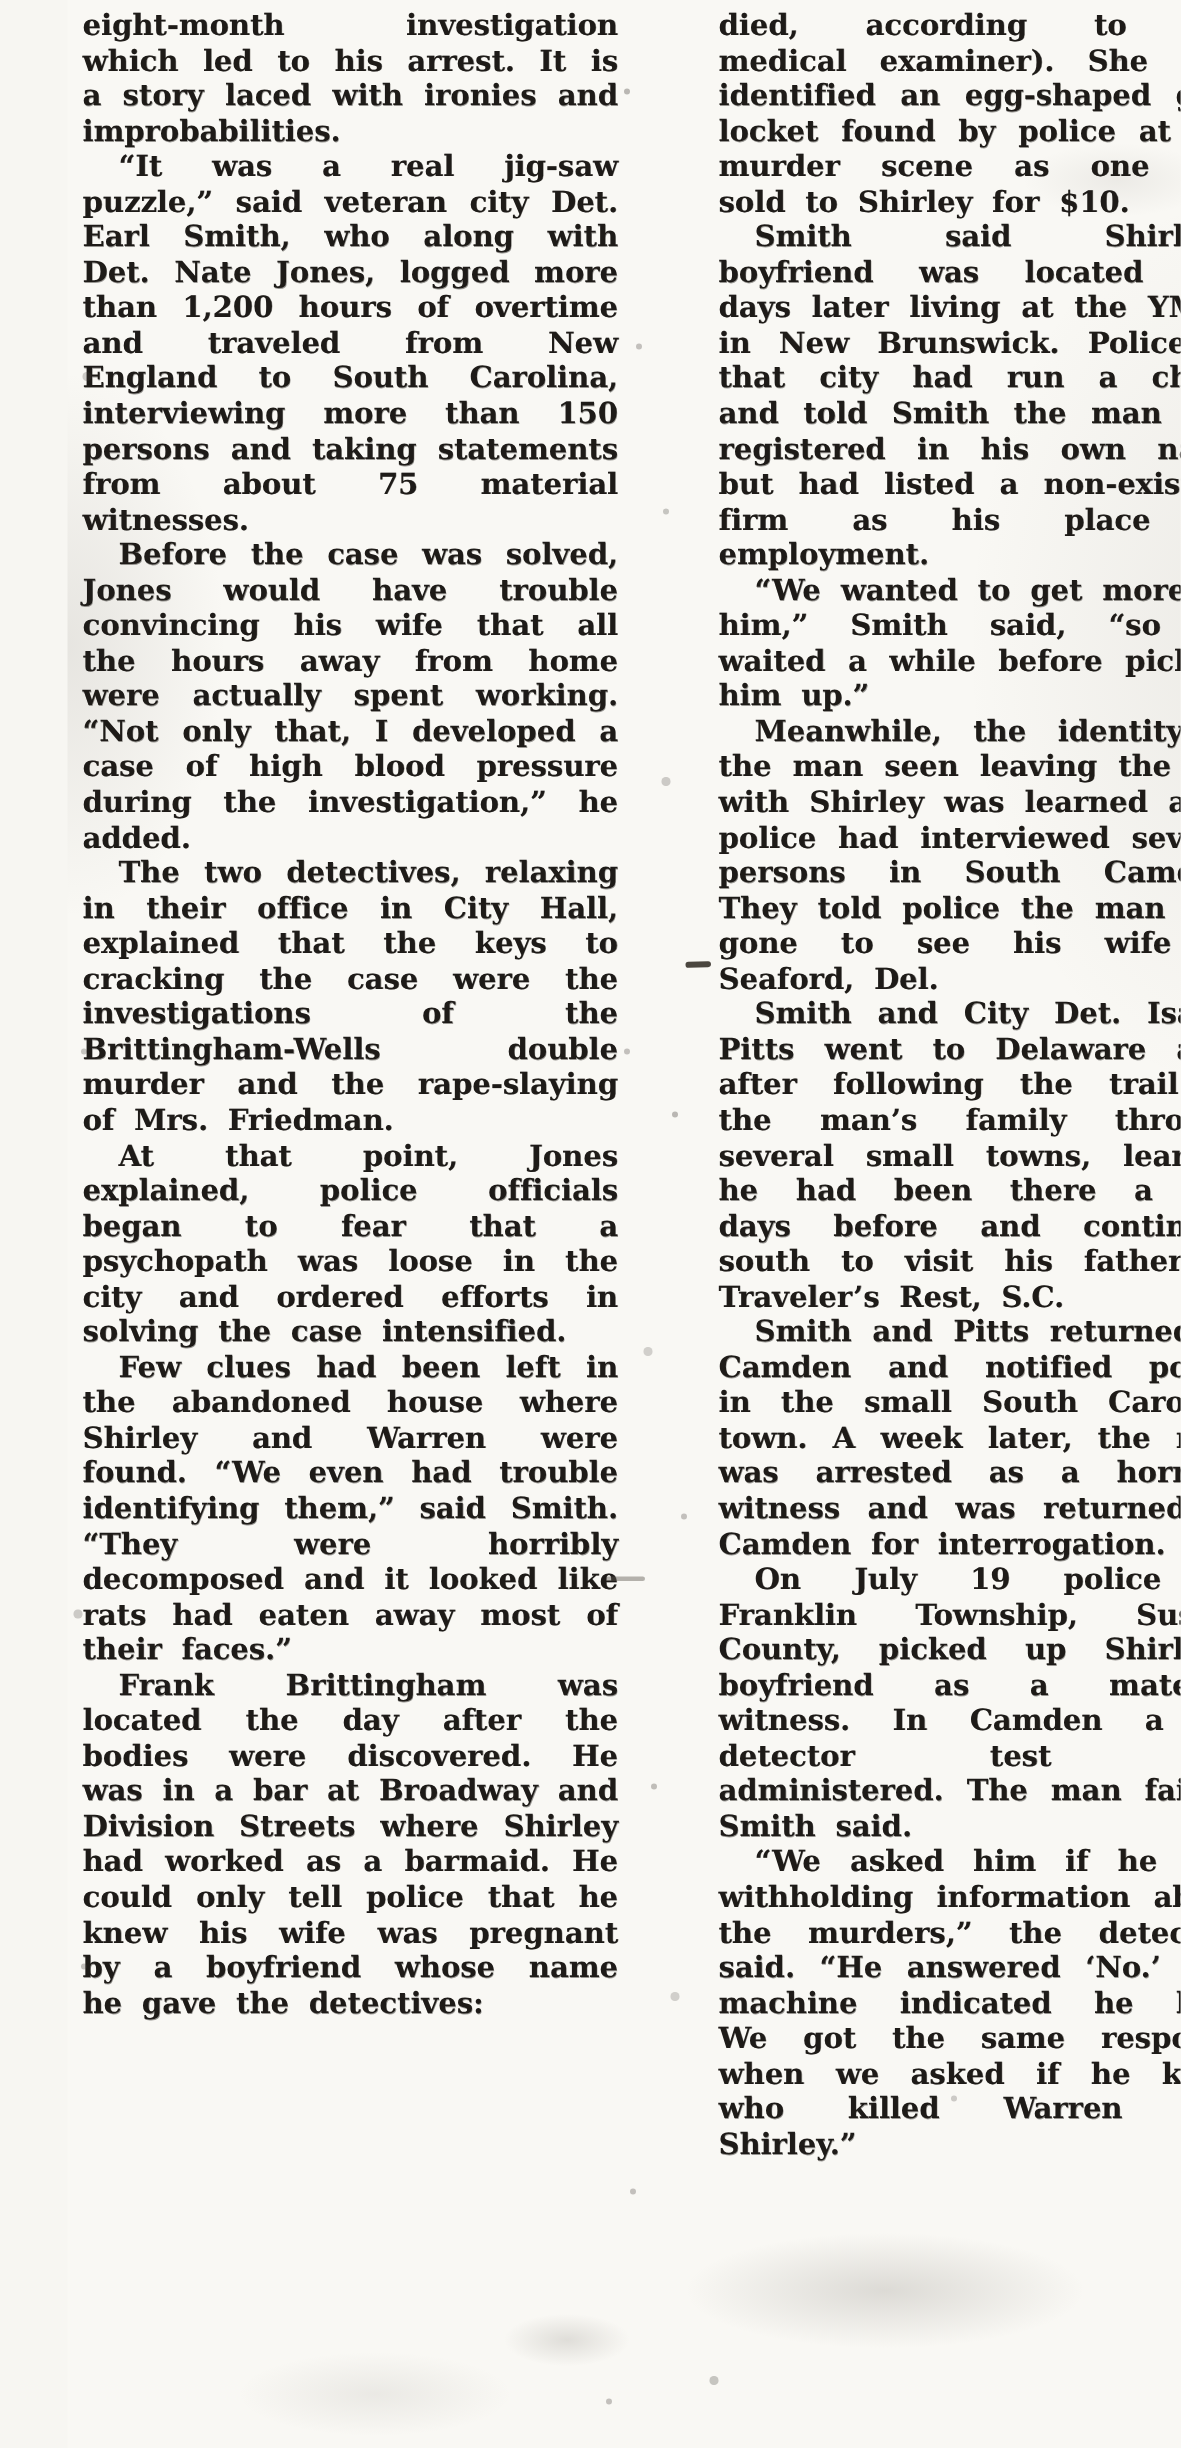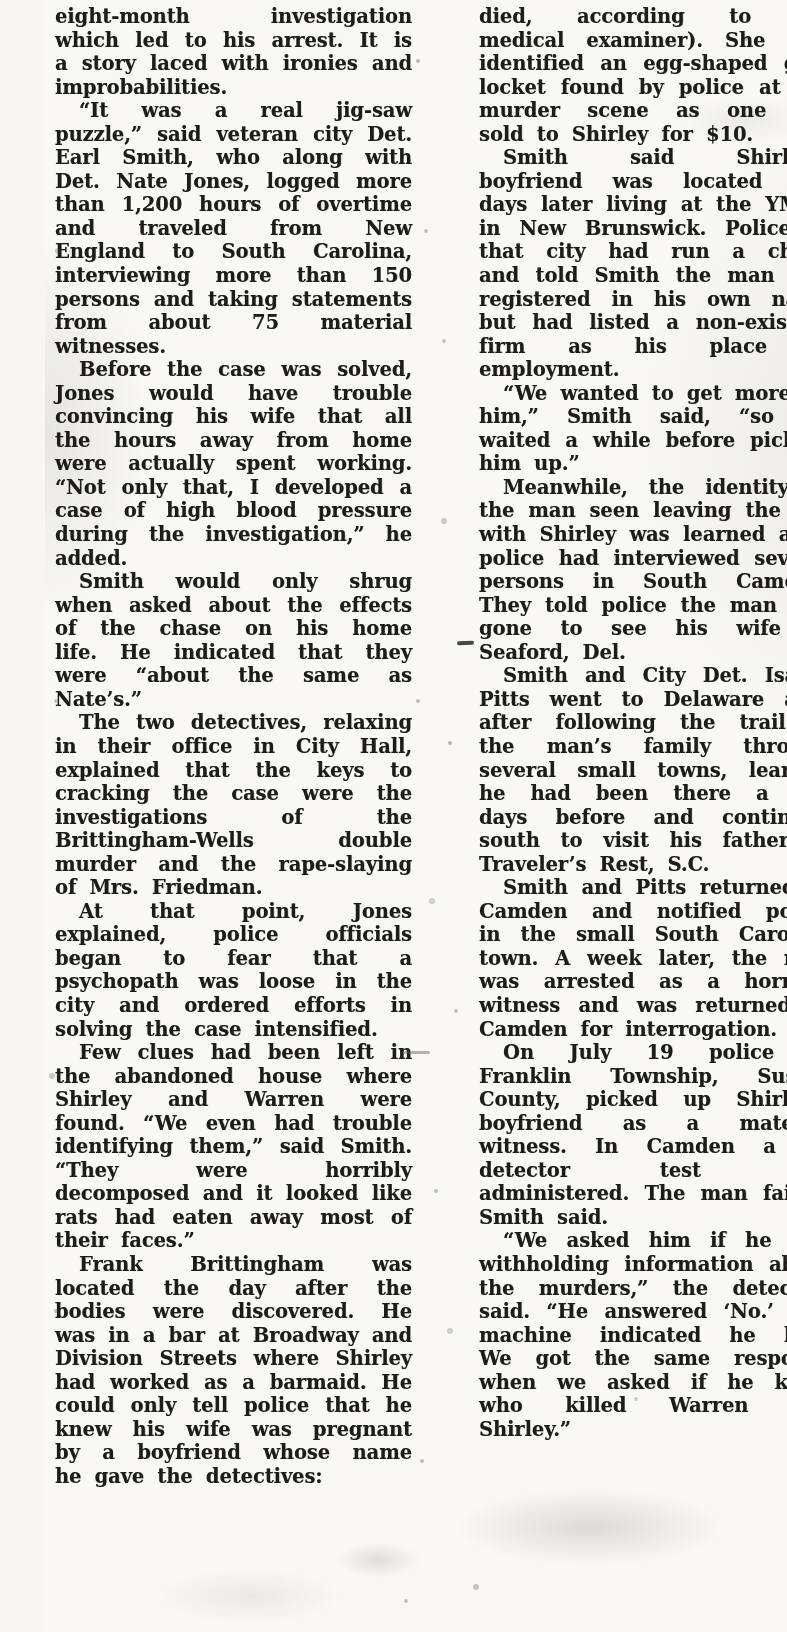--- a/index.html
+++ b/index.html
@@ -98,21 +98,20 @@
 </style>
 </head>
 <body>
 
 <div class="sheet">
 
   <div class="column column-left">
     <p>eight-month investigation which led to his arrest. It is a story laced with ironies and improbabilities.</p>
     <p>“It was a real jig-saw puzzle,” said veteran city Det. Earl Smith, who along with Det. Nate Jones, logged more than 1,200 hours of overtime and traveled from New England to South Carolina, interviewing more than 150 persons and taking statements from about 75 material witnesses.</p>
     <p>Before the case was solved, Jones would have trouble convincing his wife that all the hours away from home were actually spent working. “Not only that, I developed a case of high blood pressure during the investigation,” he added.</p>
-    <p>Smith would only shrug when asked about the effects of the chase on his home life. He indicated that they were “about the same as Nate’s.”</p>
     <p>The two detectives, relaxing in their office in City Hall, explained that the keys to cracking the case were the investigations of the Brittingham-Wells double murder and the rape-slaying of Mrs. Friedman.</p>
     <p>At that point, Jones explained, police officials began to fear that a psychopath was loose in the city and ordered efforts in solving the case intensified.</p>
     <p>Few clues had been left in the abandoned house where Shirley and Warren were found. “We even had trouble identifying them,” said Smith. “They were horribly decomposed and it looked like rats had eaten away most of their faces.”</p>
     <p>Frank Brittingham was located the day after the bodies were discovered. He was in a bar at Broadway and Division Streets where Shirley had worked as a barmaid. He could only tell police that he knew his wife was pregnant by a boyfriend whose name he gave the detectives:</p>
 
   </div>
 
   <div class="column column-right">
     <p>died, according to the medical examiner). She also identified an egg-shaped gold locket found by police at the murder scene as one she sold to Shirley for $10.</p>
     <p>Smith said Shirley’s boyfriend was located two days later living at the YMCA in New Brunswick. Police in that city had run a check and told Smith the man had registered in his own name but had listed a non-existent firm as his place of employment.</p>

